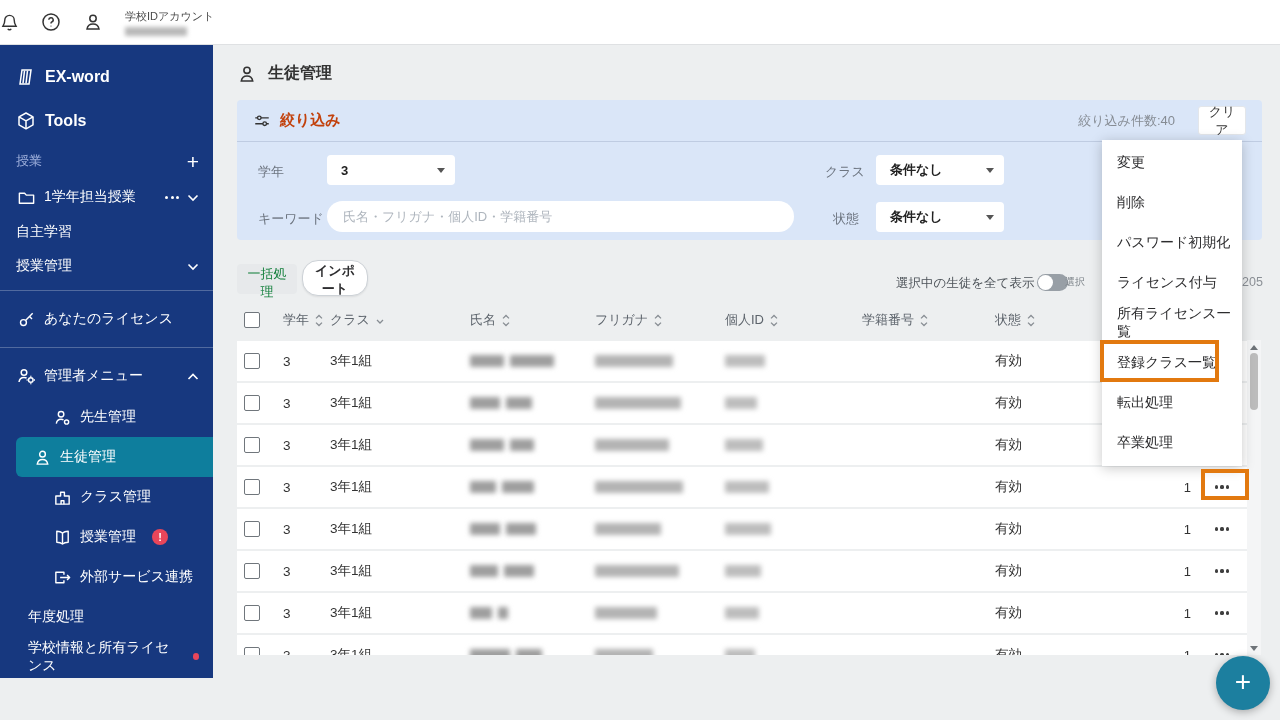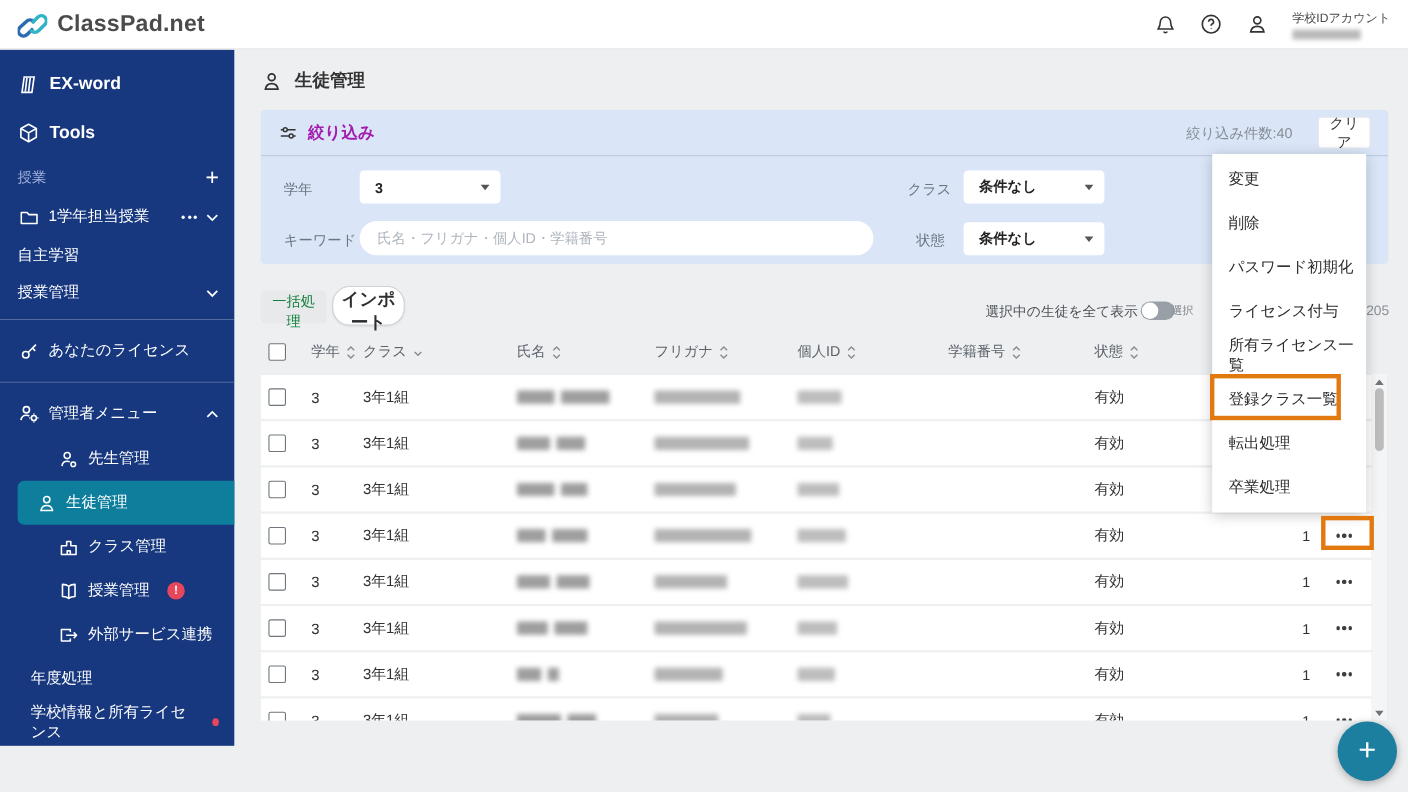--- a/index.html
+++ b/index.html
@@ -37,38 +37,38 @@
   .sic{flex:0 0 20px;display:flex;align-items:center;justify-content:center;}
 
   
   .main{position:absolute;left:213px;top:45px;width:1067px;height:675px;background:#edeff0;}
   .page-title{position:absolute;left:24px;top:18px;display:flex;align-items:center;gap:11px;
     font-size:16px;font-weight:700;color:#333;}
 
   
   .filter{position:absolute;left:24px;top:55px;width:1025px;height:140px;background:#dae6f8;border-radius:4px;}
   .filter-head{height:42px;display:flex;align-items:center;padding:0 16px;gap:9px;border-bottom:1px solid rgba(70,90,130,.18);}
-  .filter-title{font-size:15px;font-weight:700;color:#a21caf;}
+  .filter-title{font-size:15px;font-weight:700;color:#c2410c;}
   .filter-count{margin-left:auto;font-size:13px;color:#868c94;margin-right:14px;}
   .clear-btn{width:48px;height:29px;background:#fff;border:1px solid #e3e6ea;border-radius:3px;
     font-size:13px;color:#333;display:flex;align-items:center;justify-content:center;cursor:pointer;}
   .f-label{position:absolute;font-size:13px;color:#6d7580;}
   .select{position:absolute;width:128px;height:30px;background:#fff;border-radius:4px;display:flex;
     align-items:center;padding:0 10px 0 14px;font-size:13px;font-weight:700;color:#222;cursor:pointer;}
   .select .caret{margin-left:auto;width:0;height:0;border-left:4.5px solid transparent;
     border-right:4.5px solid transparent;border-top:5.5px solid #555;}
   .kw-input{position:absolute;left:90px;top:101px;width:467px;height:31px;background:#fff;border:none;
     border-radius:16px;padding:0 16px;font-size:13px;color:#333;outline:none;font-family:inherit;}
   .kw-input::placeholder{color:#aeb5bd;}
 
   
   .btn-batch{position:absolute;left:24px;top:219px;width:60px;height:30px;background:#e7e9eb;border:none;
     border-radius:4px;font-size:13px;color:#15803d;font-family:inherit;}
   .btn-import{position:absolute;left:89px;top:215px;width:66px;height:36px;background:#fff;border:1px solid #cdd2d7;
-    border-radius:16px;font-size:16px;font-weight:700;color:#2e2e30;font-family:inherit;cursor:pointer;box-shadow:0 1px 2px rgba(0,0,0,.08);}
+    border-radius:16px;font-size:13px;font-weight:700;color:#2e2e30;font-family:inherit;cursor:pointer;box-shadow:0 1px 2px rgba(0,0,0,.08);}
   .toggle-label{position:absolute;left:683px;top:230px;font-size:12.5px;color:#4c5258;}
   .toggle{position:absolute;left:824px;top:229px;width:31px;height:17px;border-radius:9px;background:#989fa6;cursor:pointer;}
   .toggle .knob{position:absolute;left:1px;top:1px;width:15px;height:15px;border-radius:50%;background:#fff;}
   .frag-left{position:absolute;left:852px;top:230px;font-size:10px;color:#7b8288;width:34px;overflow:hidden;white-space:nowrap;}
   .frag-right{position:absolute;left:1029px;top:230px;font-size:12.5px;color:#8b9096;}
 
   
   .tgrid{display:grid;grid-template-columns:46px 47px 140px 125px 130px 137px 133px 172px 30px 50px;align-items:center;}
   .thead{position:absolute;left:24px;top:260px;width:1010px;height:30px;}
   .th{display:flex;align-items:center;gap:6px;font-size:13px;color:#5d646c;cursor:pointer;}
@@ -103,29 +103,20 @@
   
   .fab{position:absolute;left:1003px;top:611px;width:54px;height:54px;border-radius:50%;background:#1c7f9f;
     color:#fff;display:flex;align-items:center;justify-content:center;box-shadow:0 2px 8px rgba(0,0,0,.3);
     cursor:pointer;z-index:7;}
   .fab span{font-size:28px;font-weight:300;line-height:1;margin-top:-2px;}
 </style>
 </head>
 <body>
 
 <div class="app-header">
-  <div class="logo">
-    <svg width="27" height="27" viewBox="0 0 27 27">
-      <g fill="none" stroke-width="3.2" stroke-linecap="round">
-        <path d="M11 16 L6.5 20.5 a4.6 4.6 0 0 1 -6.5 -6.5 L6 8.5 a4.6 4.6 0 0 1 6.5 0" stroke="#2d6cb0" transform="translate(2,2)"></path>
-        <path d="M12 9 L16.5 4.5 a4.6 4.6 0 0 1 6.5 6.5 L17 17 a4.6 4.6 0 0 1 -6.5 0" stroke="#30b4c6" transform="translate(2,2)"></path>
-      </g>
-    </svg>
-    <span class="logo-text">ClassPad.net</span>
-  </div>
   <div class="header-right">
     <span class="hicon">
       <svg width="19" height="19" viewBox="0 0 20 20" fill="none" stroke="#333" stroke-width="1.5">
         <path d="M10 2.5a5 5 0 0 1 5 5c0 4 1.5 5.5 2 6.5H3c.5-1 2-2.5 2-6.5a5 5 0 0 1 5-5z"></path>
         <path d="M8.3 16.5a1.8 1.8 0 0 0 3.4 0"></path>
       </svg>
     </span>
     <span class="hicon">
       <svg width="20" height="20" viewBox="0 0 20 20" fill="none" stroke="#333" stroke-width="1.5">
         <circle cx="10" cy="10" r="8"></circle>

